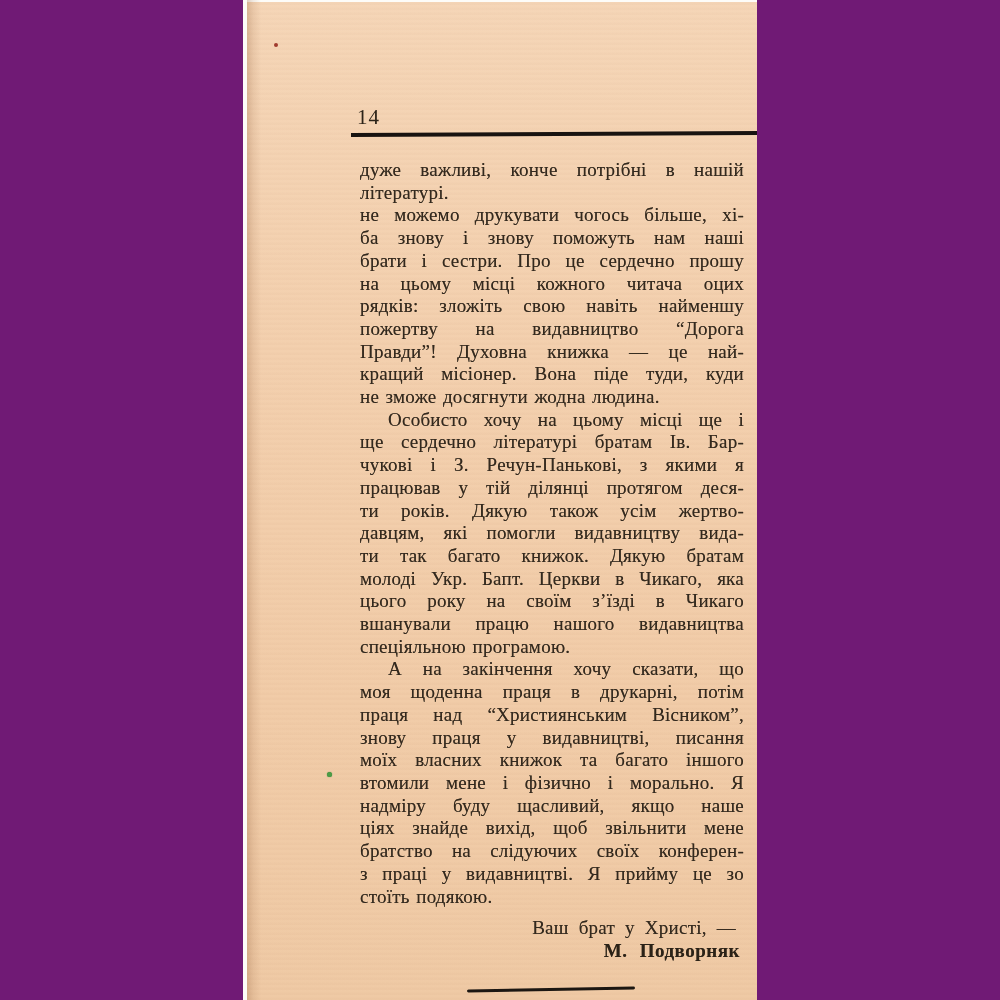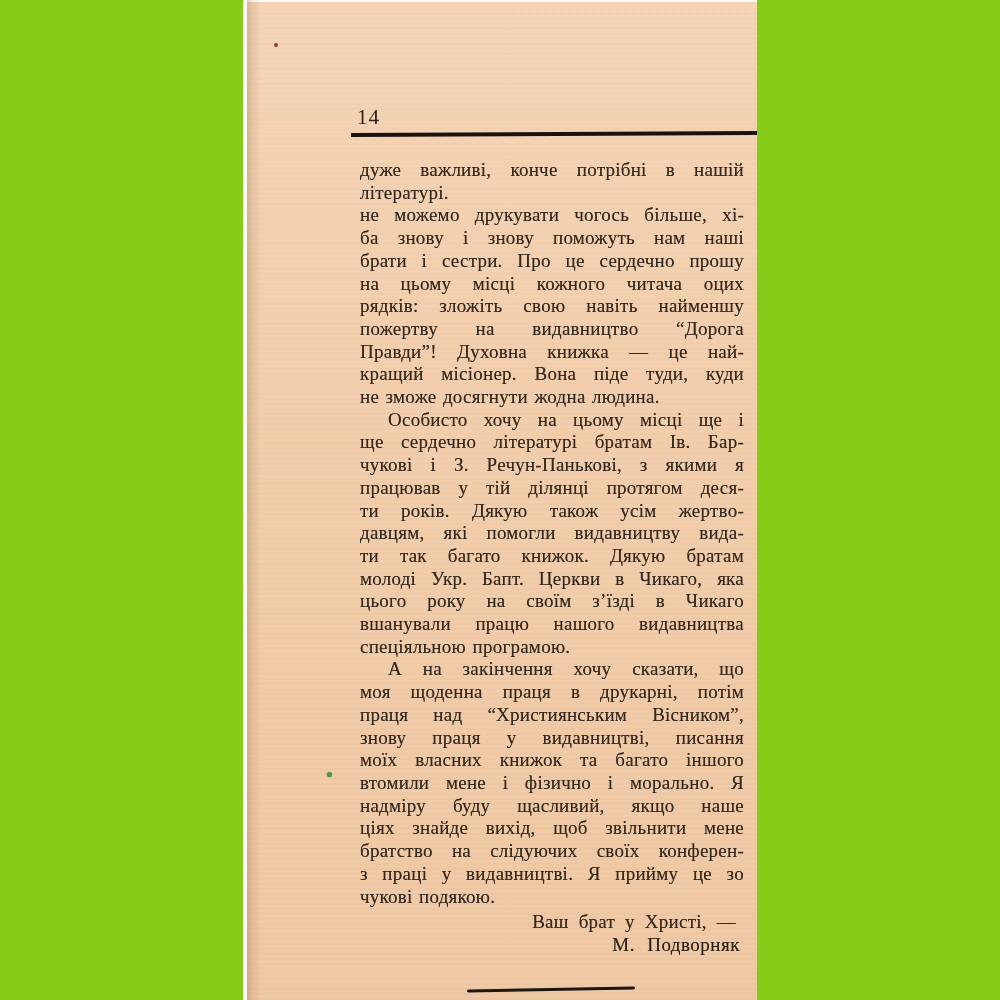--- a/index.html
+++ b/index.html
@@ -8,21 +8,21 @@
     width: 1000px;
     height: 1000px;
     overflow: hidden;
     background: #000000;
     font-family: "Liberation Serif", "DejaVu Serif", serif;
   }
   .stage {
     position: relative;
     width: 1000px;
     height: 1000px;
-    background: #84cc16;
+    background: #701a75;
   }
   .paper {
     position: absolute;
     left: 243px;
     top: 0;
     width: 514px;
     height: 1000px;
     background:
       repeating-linear-gradient(0deg, rgba(120,80,50,0.02) 0px, rgba(120,80,50,0.02) 2px, rgba(255,255,255,0.015) 3px, rgba(255,255,255,0.015) 5px),
       linear-gradient(180deg, #f5d5b6 0%, #f3cfad 35%, #f1cba7 70%, #efc9a4 100%);
@@ -76,31 +76,31 @@
     text-shadow: 0 0 0.5px rgba(51,41,30,0.55);
   }
   .line {
     text-align: justify;
     text-align-last: justify;
     white-space: normal;
   }
   .line.last { text-align-last: left; }
   .line.indent { text-indent: 28px; }
 
-  .signature { margin-top: 2px; }
+  .signature { margin-top: 8px; }
   .sig-closing {
     text-align: right;
     padding-right: 8px;
     word-spacing: 5px;
     line-height: 23px;
   }
   .sig-author {
     text-align: right;
     padding-right: 4px;
-    font-weight: normal;
+    font-weight: bold;
     word-spacing: 7px;
     letter-spacing: 0.5px;
     line-height: 23px;
     color: #2b2217;
   }
 
   .end-rule {
     position: absolute;
     left: 224px; top: 988px;
     width: 168px; height: 3px;
@@ -153,21 +153,21 @@
       <div class="line indent">А на закінчення хочу сказати, що</div>
       <div class="line">моя щоденна праця в друкарні, потім</div>
       <div class="line">праця над “Християнським Вісником”,</div>
       <div class="line">знову праця у видавництві, писання</div>
       <div class="line">моїх власних книжок та багато іншого</div>
       <div class="line">втомили мене і фізично і морально. Я</div>
       <div class="line">надміру буду щасливий, якщо наше</div>
       <div class="line">ціях знайде вихід, щоб звільнити мене</div>
       <div class="line">братство на слідуючих своїх конферен-</div>
       <div class="line">з праці у видавництві. Я прийму це зо</div>
-      <div class="line last">чукові подякою.</div>
+      <div class="line last">стоїть подякою.</div>
 
       <div class="signature">
         <div class="sig-closing">Ваш брат у Христі, —</div>
         <div class="sig-author">М. Подворняк</div>
       </div>
     </div>
 
     <div class="end-rule"></div>
   </div>
 </div>

